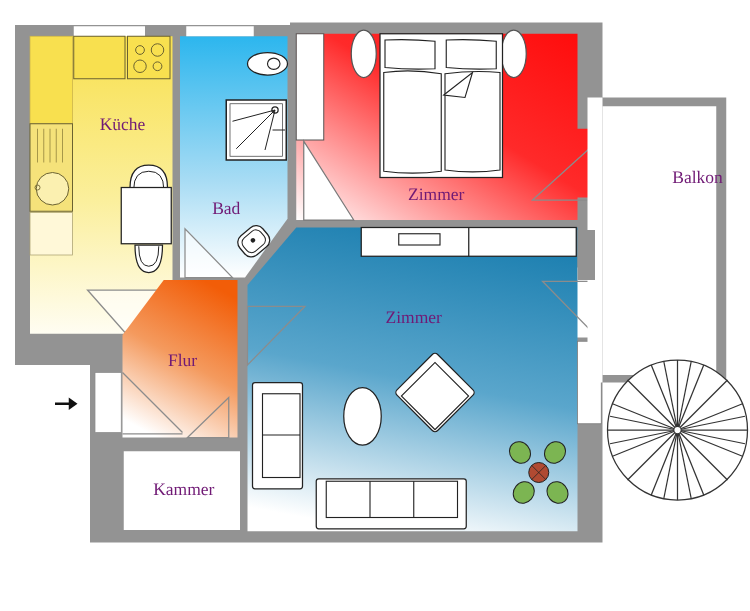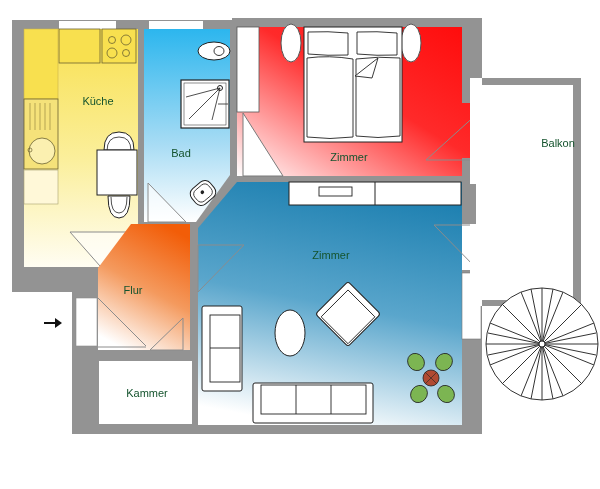--- a/index.html
+++ b/index.html
@@ -1,18 +1,18 @@
 <!DOCTYPE html>
 <html><head>
 <meta charset="utf-8">
 <style>
   html, body { margin: 0; padding: 0; background: #ffffff; }
   body { width: 600px; height: 489px; overflow: hidden; position: relative; font-family: "Liberation Sans", sans-serif; }
   #plan { position: absolute; left: 0; top: 0; width: 600px; height: 489px; }
-  .lbl { position: absolute; font-family: Liberation Sans, sans-serif; font-size: 11px; color: #14532d; white-space: nowrap; transform: translate(-50%, -50%); }
+  .lbl { position: absolute; font-family: Liberation Serif, serif; font-size: 14px; color: #701a75; white-space: nowrap; transform: translate(-50%, -50%); }
 </style>
 </head>
 <body>
 
 <svg id="plan" viewBox="0 0 600 489" xmlns="http://www.w3.org/2000/svg">
   <defs>
     <linearGradient id="gKitchen" x1="0" y1="0" x2="0" y2="1">
       <stop offset="0" stop-color="#f8e04f"></stop>
       <stop offset="0.55" stop-color="#fbef9c"></stop>
       <stop offset="1" stop-color="#fffdf2"></stop>
@@ -205,18 +205,18 @@
       <line x1="531" y1="289" x2="553" y2="399"></line>
       <line x1="531" y1="399" x2="553" y2="289"></line>
       <line x1="488" y1="333" x2="596" y2="355"></line>
       <line x1="488" y1="355" x2="596" y2="333"></line>
     </g>
     <circle cx="542" cy="344" r="3" fill="#ffffff" stroke="#333" stroke-width="1"></circle>
   </g>
 </svg>
 
 <div class="lbl" style="left:98px; top:101px;">Küche</div>
-<div class="lbl" style="left:181px; top:153px;">Bad</div>
+<div class="lbl" style="left:181px; top:168px;">Bad</div>
 <div class="lbl" style="left:349px; top:157px;">Zimmer</div>
 <div class="lbl" style="left:527px; top:143px;margin-left:31px;">Balkon</div>
 <div class="lbl" style="left:331px; top:255px;">Zimmer</div>
-<div class="lbl" style="left:133px; top:290px;">Flur</div>
+<div class="lbl" style="left:146px; top:290px;">Flur</div>
 <div class="lbl" style="left:147px; top:393px;">Kammer</div>
 
 </body></html>

